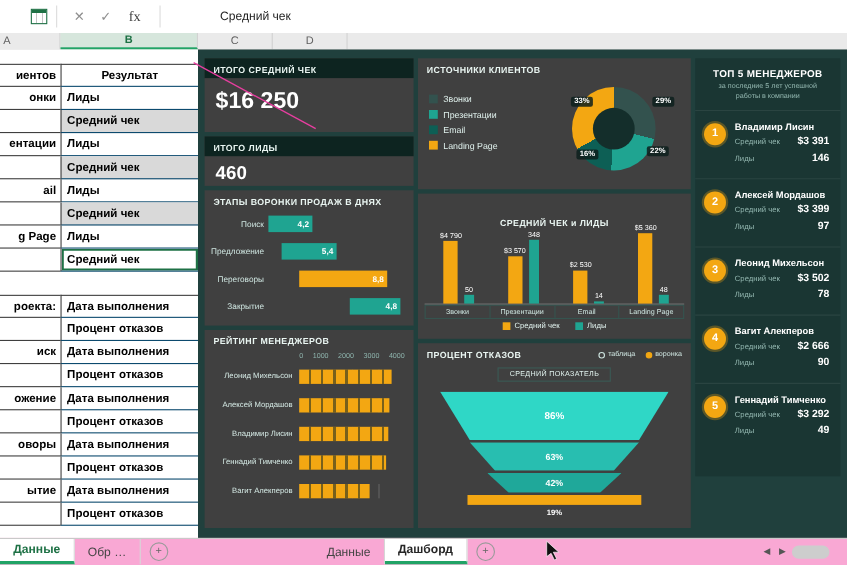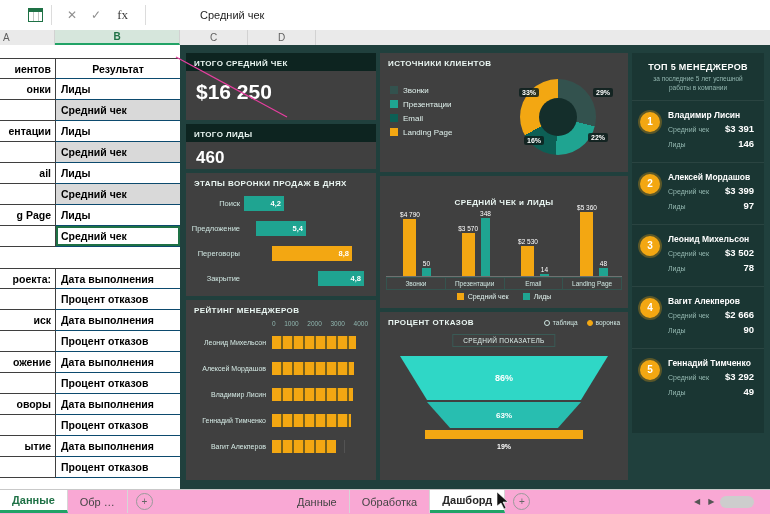--- a/index.html
+++ b/index.html
@@ -418,20 +418,21 @@
           </div>
           <div class="tglitem">
             <span class="radio sel"></span>
             <span>воронка</span>
           </div>
         </div>
       <div class="subpill">СРЕДНИЙ ПОКАЗАТЕЛЬ</div>
       <div class="funnel">
           <div class="flevel" style="width: 208px; height: 44px; background: rgb(47, 215, 198); clip-path: polygon(0px 0px, 100% 0px, 87% 100%, 13% 100%); font-size: 9px;">86%</div>
           <div class="flevel" style="width: 154px; height: 26px; background: rgb(40, 190, 176); clip-path: polygon(0px 0px, 100% 0px, 85% 100%, 15% 100%);">63%</div>
+          <div class="flevel" style="width: 122px; height: 18px; background: rgb(31, 168, 154); clip-path: polygon(0px 0px, 100% 0px, 84% 100%, 16% 100%);">42%</div>
           <div class="flevel" style="width: 158px; height: 9px; background: rgb(243, 167, 18);"></div>
           <div class="l4txt">19%</div>
         </div>
     </div>
 
     <div class="panel p8">
       <div class="t5title">ТОП 5 МЕНЕДЖЕРОВ</div>
       <div class="t5sub">за последние 5 лет успешной работы в компании</div>
       <div>
           <div class="t5item">
@@ -500,21 +501,20 @@
   </div>
 
   <div class="sbar">
     <div class="sgroup" id="sg-left">
         <div class="stab act-green">Данные</div>
         <div class="stab">Обр …</div>
         <div class="addbtn">+</div>
       </div>
     <div class="sgroup" id="sg-mid">
         <div class="stab">Данные</div>
-        <div class="stab">Обработка</div>
         <div class="stab act-dark">Дашборд</div>
         <div class="addbtn">+</div>
       </div>
     <div class="scrollbox">
       <div class="sarr">◀</div>
       <div class="sarr">▶</div>
       <div class="thumb"></div>
     </div>
   </div>
 

